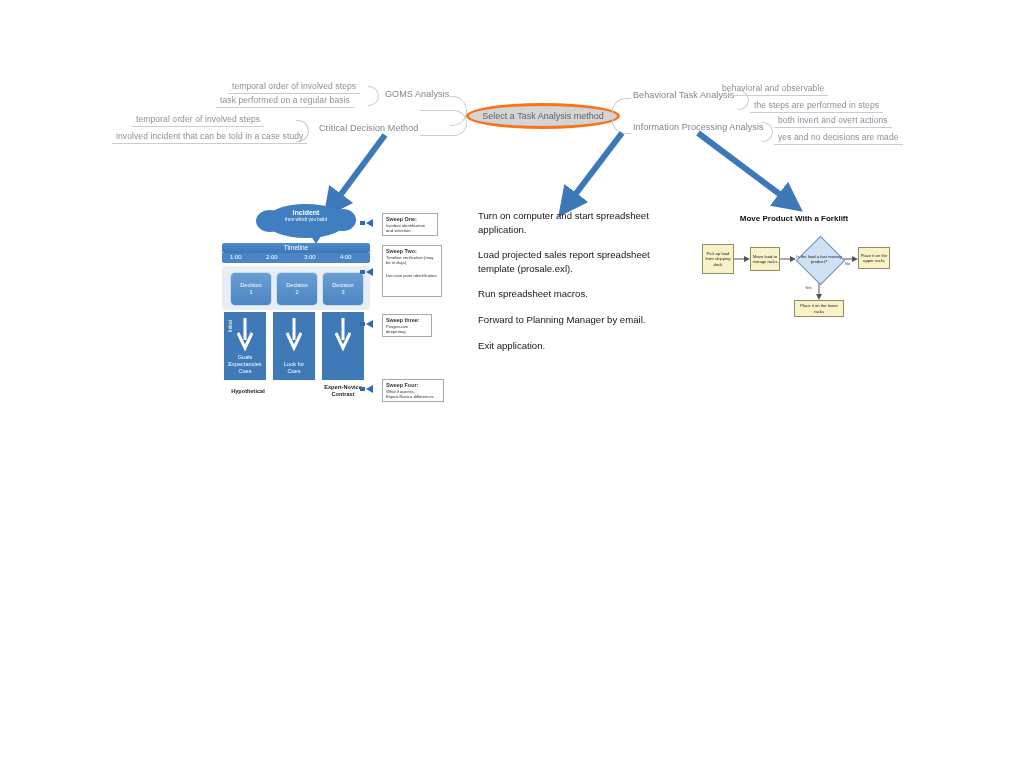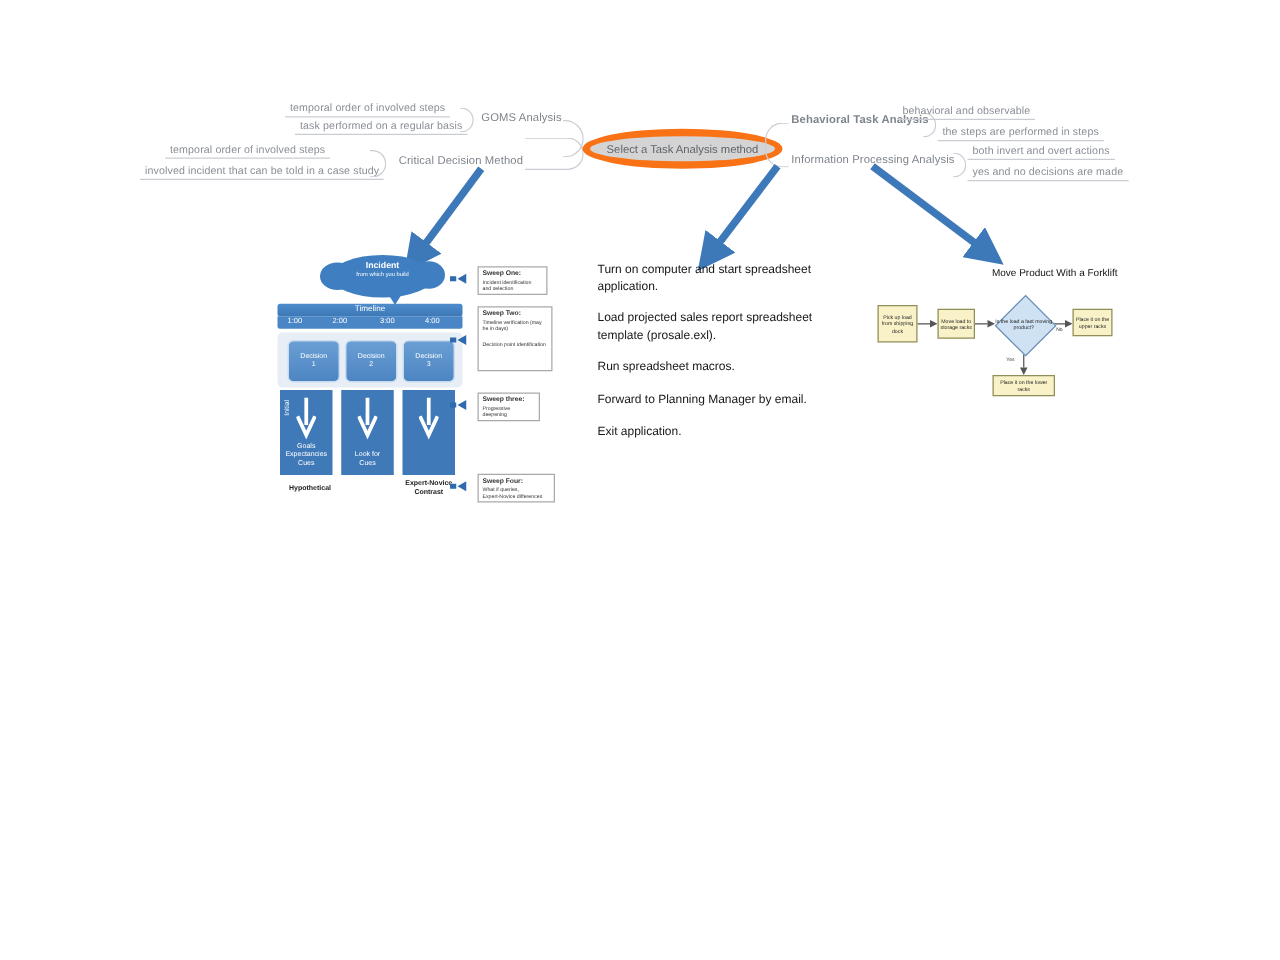--- a/index.html
+++ b/index.html
@@ -24,21 +24,21 @@
     position:absolute;
     font-size:9px;color:#7f858c;
     white-space:nowrap;
     letter-spacing:.1px;
     line-height:11px;
     padding:1px 5px;
   }
   .mm-center{
     position:absolute;
     background:#d4d4d4;
-    border:6px solid #f97316;
+    border:3px solid #f97316;
     border-radius:50%;
     color:#5f6368;
     font-size:9px;
     display:flex;align-items:center;justify-content:center;
     white-space:nowrap;
   }
   .mm-bracket{
     position:absolute;
     border:1px solid #c9cdd3;
     border-left:none;
@@ -115,21 +115,21 @@
   .sweep-b2{font-size:4.2px;color:#333;line-height:5px;margin-top:8px;}
   .sw-arrow{position:absolute;width:0;height:0;border-top:4px solid transparent;border-bottom:4px solid transparent;border-right:7px solid #2f6aae;}
   .sw-arrow-tail{position:absolute;background:#2f6aae;height:4px;width:5px;}
 
   
   .steps{position:absolute;left:478px;top:209px;width:200px;}
   .steps p{margin:0 0 12px 0;font-size:9.6px;line-height:13.6px;color:#161616;}
 
   
   .fk{position:absolute;left:694px;top:214px;width:200px;height:105px;}
-  .fk-title{position:absolute;left:0;top:0;width:200px;text-align:right;font-size:8px;font-weight:normal;color:#111;}
+  .fk-title{position:absolute;left:0;top:0;width:200px;text-align:center;font-size:8px;font-weight:bold;color:#111;}
   .fk-box{
     position:absolute;background:#f9f2c8;border:1px solid #8f8f5c;
     color:#222;font-size:4.2px;line-height:5.2px;text-align:center;
     display:flex;align-items:center;justify-content:center;padding:1px;
     box-sizing:border-box;
   }
   .fk-dia{
     position:absolute;width:46px;height:46px;
   }
   .fk-dia .shape{
@@ -144,38 +144,38 @@
   .fk-lbl{position:absolute;font-size:4px;color:#333;}
 </style>
 </head>
 <body>
 
 <div class="stage">
 
   <div>
 
     <div class="mm-leaf" style="left:228px;top:80px;">temporal order of involved steps</div>
-    <div class="mm-leaf" style="left:236px;top:94px;">task performed on a regular basis</div>
+    <div class="mm-leaf" style="left:216px;top:94px;">task performed on a regular basis</div>
     <div class="mm-bracket" style="left:368px;top:86px;width:10px;height:18px;"></div>
 
     <div class="mm-branch" style="left:380px;top:88px;">GOMS Analysis</div>
     <div class="mm-bracket" style="left:450px;top:96px;width:16px;height:28px;border-top-right-radius:16px;border-bottom-right-radius:16px;"></div>
 
     <div class="mm-leaf" style="left:132px;top:113px;">temporal order of involved steps</div>
     <div class="mm-leaf" style="left:112px;top:130px;">involved incident that can be told in a case study</div>
     <div class="mm-bracket" style="left:296px;top:120px;width:12px;height:20px;"></div>
 
     <div class="mm-branch" style="left:314px;top:122px;">Critical Decision Method</div>
     <div class="mm-bracket" style="left:420px;top:110px;width:46px;height:24px;border-top-right-radius:18px;border-bottom-right-radius:18px;"></div>
 
     <div class="mm-center" style="left:466px;top:103px;width:148px;height:20px;">Select a Task Analysis method</div>
 
     <div class="mm-bracket2" style="left:612px;top:98px;width:18px;height:34px;"></div>
 
-    <div class="mm-branch" style="left:628px;top:89px;font-weight:bold;">Behavioral Task Analysis</div>
+    <div class="mm-branch" style="left:628px;top:89px;">Behavioral Task Analysis</div>
     <div class="mm-bracket" style="left:738px;top:90px;width:10px;height:18px;"></div>
     <div class="mm-leaf" style="left:718px;top:82px;">behavioral and observable</div>
     <div class="mm-leaf" style="left:750px;top:99px;">the steps are performed in steps</div>
 
     <div class="mm-branch" style="left:628px;top:121px;">Information Processing Analysis</div>
     <div class="mm-bracket" style="left:762px;top:122px;width:10px;height:18px;"></div>
     <div class="mm-leaf" style="left:774px;top:114px;">both invert and overt actions</div>
     <div class="mm-leaf" style="left:774px;top:131px;">yes and no decisions are made</div>
   </div>
 

